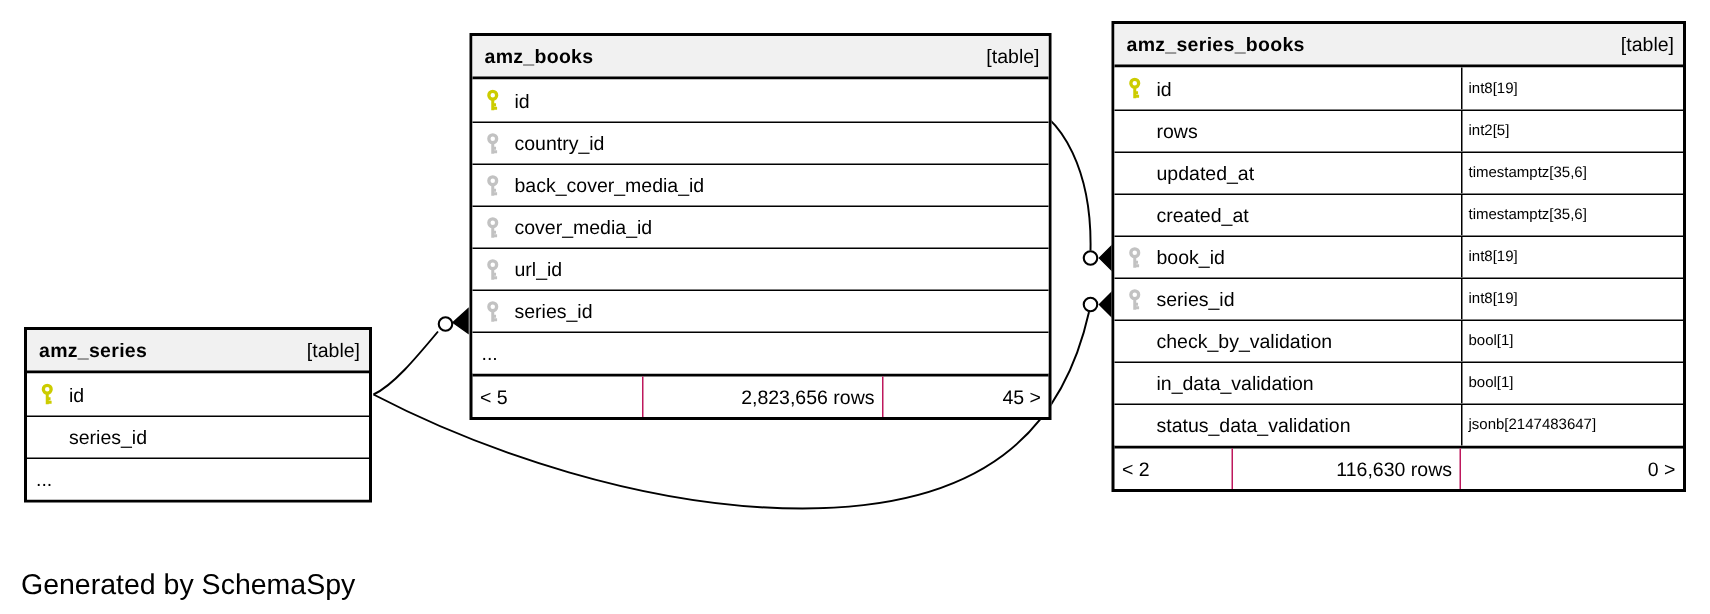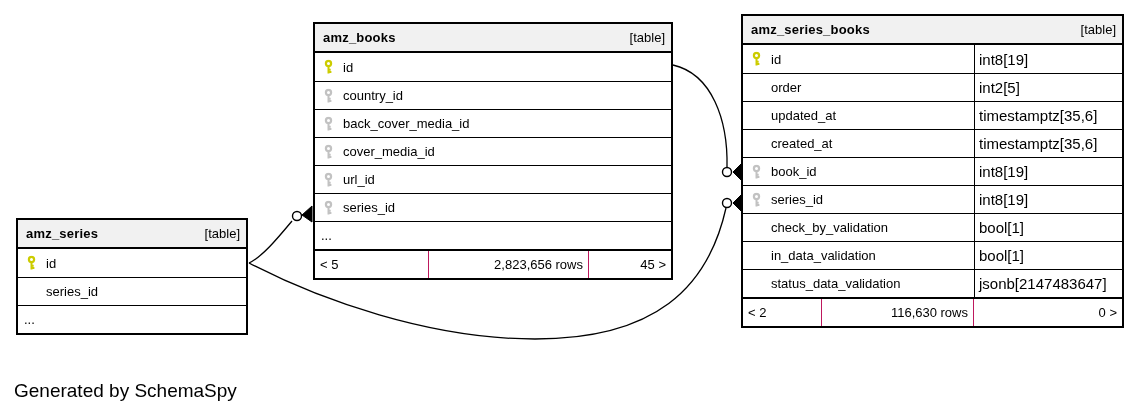--- a/index.html
+++ b/index.html
@@ -28,30 +28,30 @@
     border-top:1px solid #000; font-size:13px; padding-left:28px;
     box-sizing:border-box; background:#fff;
   }
   .row:first-child { border-top:none; }
   .row.ellipsis { padding-left:6px; }
   .keyicon { position:absolute; left:8px; top:50%; transform:translateY(-50%); line-height:0; }
   .cname { white-space:nowrap; }
   .ctype {
     margin-left:auto; width:148px; align-self:stretch; flex:none;
     display:flex; align-items:center; border-left:1px solid #000;
-    padding-left:4px; box-sizing:border-box; white-space:nowrap; font-size:15px;
+    padding-left:4px; box-sizing:border-box; white-space:nowrap; font-size:10px;
   }
   .tfoot { display:flex; height:27px; border-top:2px solid #000; font-size:13px; }
   .fcell { display:flex; align-items:center; box-sizing:border-box; padding:0 5px; white-space:nowrap; }
   .fcell.mid, .fcell.rightc { justify-content:flex-end; border-left:1px solid #be185d; }
   .t0 .fcell.leftc { width:55px; }  .t0 .fcell.mid { width:120px; } .t0 .fcell.rightc { flex:1; }
   .t1 .fcell.leftc { width:113px; } .t1 .fcell.mid { width:160px; } .t1 .fcell.rightc { flex:1;padding-left:45px; }
   .t2 .fcell.leftc { width:78px; }  .t2 .fcell.mid { width:152px; } .t2 .fcell.rightc { flex:1; }
   .t0 { left:16px;  top:218px; width:232px; }
-  .t1 { left:313px; top:22px;  width:360px; }
+  .t1 { left:313px; top:22px;  width:388px; }
   .t2 { left:741px; top:14px;  width:383px; }
   .credit { position:absolute; left:14px; top:380px; font-size:19px; z-index:1; }
 </style>
 </head>
 <body>
 
 <div>
 
   <svg class="wires" width="1140" height="409" aria-hidden="true">
 
@@ -157,21 +157,21 @@
     <div>
         <div class="row">
           <span class="keyicon"><svg width="11" height="15" viewBox="0 0 11 15">
               <circle cx="5.5" cy="4" r="2.6" fill="none" stroke="#cccc00" stroke-width="2.2"></circle>
               <path d="M5.5 6.6 V14 M5.5 12.6 H8.4 M5.5 10.3 H7.7" stroke="#cccc00" stroke-width="2" fill="none"></path>
             </svg></span>
           <span class="cname">id</span>
           <span class="ctype">int8[19]</span>
         </div>
         <div class="row">
-          <span class="cname">order</span>
+          <span class="cname">rows</span>
           <span class="ctype">int2[5]</span>
         </div>
         <div class="row">
           <span class="cname">updated_at</span>
           <span class="ctype">timestamptz[35,6]</span>
         </div>
         <div class="row">
           <span class="cname">created_at</span>
           <span class="ctype">timestamptz[35,6]</span>
         </div>

